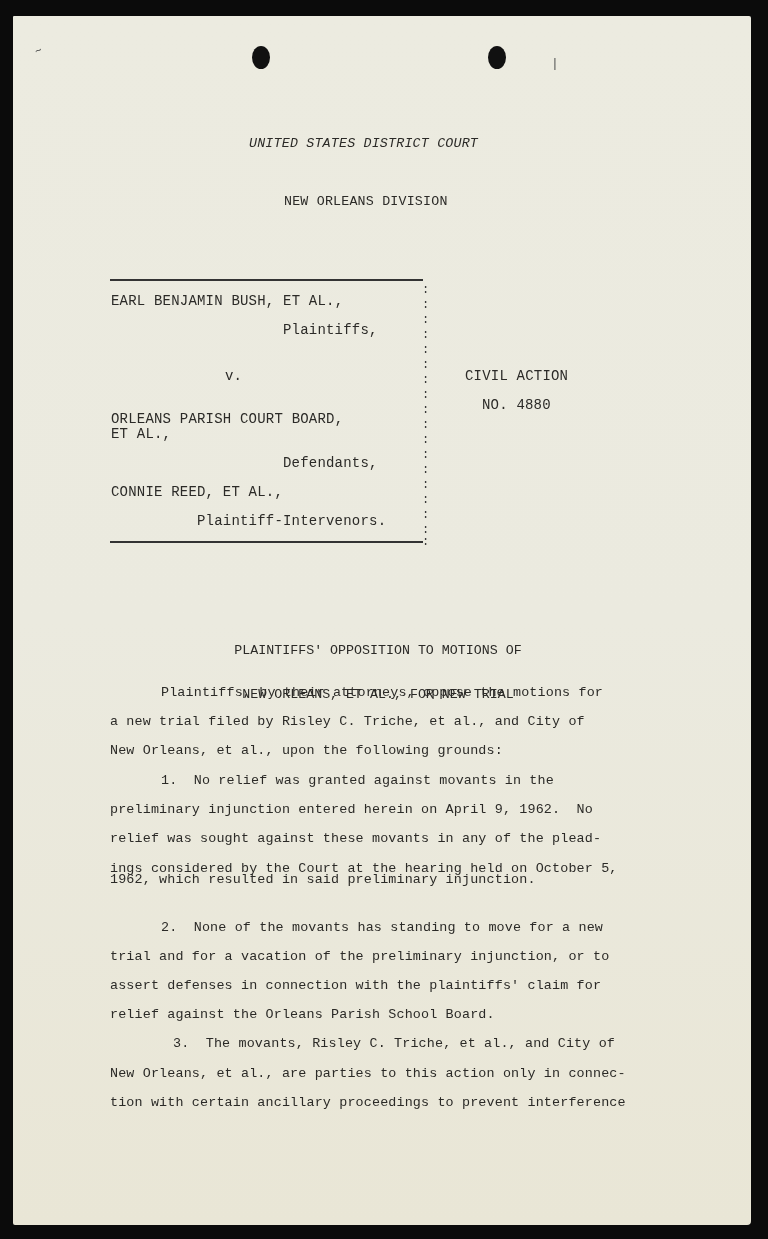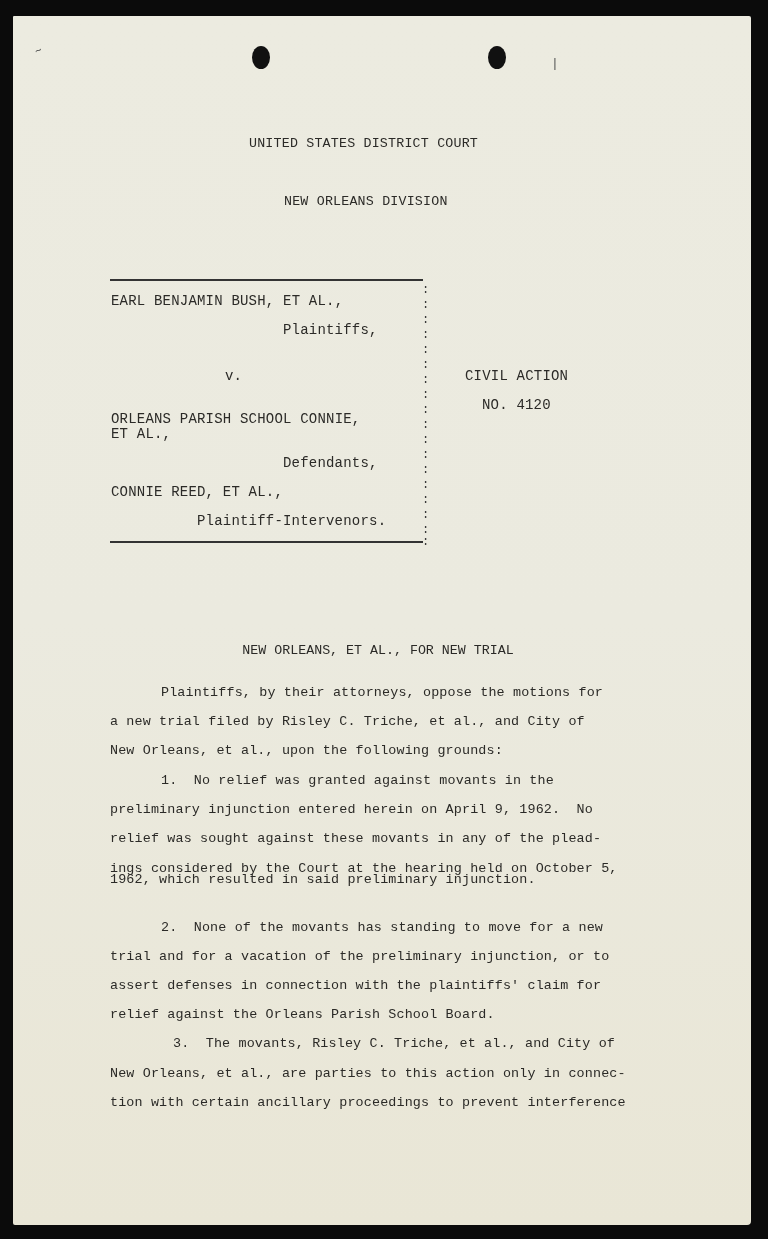--- a/index.html
+++ b/index.html
@@ -32,21 +32,21 @@
 </head>
 <body>
 
 <div class="paper">
 
   <div class="hole" style="left:239px; top:30px;"></div>
   <div class="hole" style="left:475px; top:30px;"></div>
   <div class="smudge" style="left:22px; top:28px; transform:rotate(-25deg);">∼</div>
   <div class="smudge" style="left:538px; top:40px; font-size:13px;">|</div>
 
-  <div class="abs hdr" style="left:236px; top:120px;">UNITED STATES DISTRICT COURT</div>
+  <div class="abs hdr" style="left:236px; top:120px;font-style:italic;">UNITED STATES DISTRICT COURT</div>
   <div class="abs hdr" style="left:271px; top:178px;">NEW ORLEANS DIVISION</div>
 
   <div class="rule" style="left:97px; top:263px; width:313px;"></div>
   <div class="rule" style="left:97px; top:525px; width:313px;"></div>
 
   <div>
     <div class="colon" style="left:409px; top:268px;">:</div>
     <div class="colon" style="left:409px; top:283px;">:</div>
     <div class="colon" style="left:409px; top:298px;">:</div>
     <div class="colon" style="left:409px; top:313px;">:</div>
@@ -62,30 +62,31 @@
     <div class="colon" style="left:409px; top:463px;">:</div>
     <div class="colon" style="left:409px; top:478px;">:</div>
     <div class="colon" style="left:409px; top:493px;">:</div>
     <div class="colon" style="left:409px; top:508px;">:</div>
     <div class="colon" style="left:409px; top:520px;">:</div>
   </div>
 
   <div class="abs cap" style="left:98px; top:277px;">EARL BENJAMIN BUSH, ET AL.,</div>
   <div class="abs cap" style="left:270px; top:306px;">Plaintiffs,</div>
   <div class="abs cap" style="left:212px; top:352px;">v.</div>
-  <div class="abs cap" style="left:98px; top:395px;">ORLEANS PARISH SCHOOL CONNIE,</div>
+  <div class="abs cap" style="left:98px; top:395px;">ORLEANS PARISH COURT BOARD,</div>
   <div class="abs cap" style="left:98px; top:410px;">ET AL.,</div>
   <div class="abs cap" style="left:270px; top:439px;">Defendants,</div>
   <div class="abs cap" style="left:98px; top:468px;">CONNIE REED, ET AL.,</div>
   <div class="abs cap" style="left:184px; top:497px;">Plaintiff-Intervenors.</div>
 
   <div class="abs cap" style="left:452px; top:352px;">CIVIL ACTION</div>
-  <div class="abs cap" style="left:469px; top:381px;">NO. 4120</div>
+  <div class="abs cap" style="left:469px; top:381px;">NO. 4880</div>
 
   <div class="abs title" style="left:180px; top:599px; width:370px;">
+    <div>PLAINTIFFS' OPPOSITION TO MOTIONS OF</div>
     <div>NEW ORLEANS, ET AL., FOR NEW TRIAL</div>
   </div>
 
   <div>
     <div class="abs body" style="left:148px; top:669px;">Plaintiffs, by their attorneys, oppose the motions for</div>
     <div class="abs body" style="left:97px; top:698px;">a new trial filed by Risley C. Triche, et al., and City of</div>
     <div class="abs body" style="left:97px; top:727px;">New Orleans, et al., upon the following grounds:</div>
   </div>
 
   <div>

